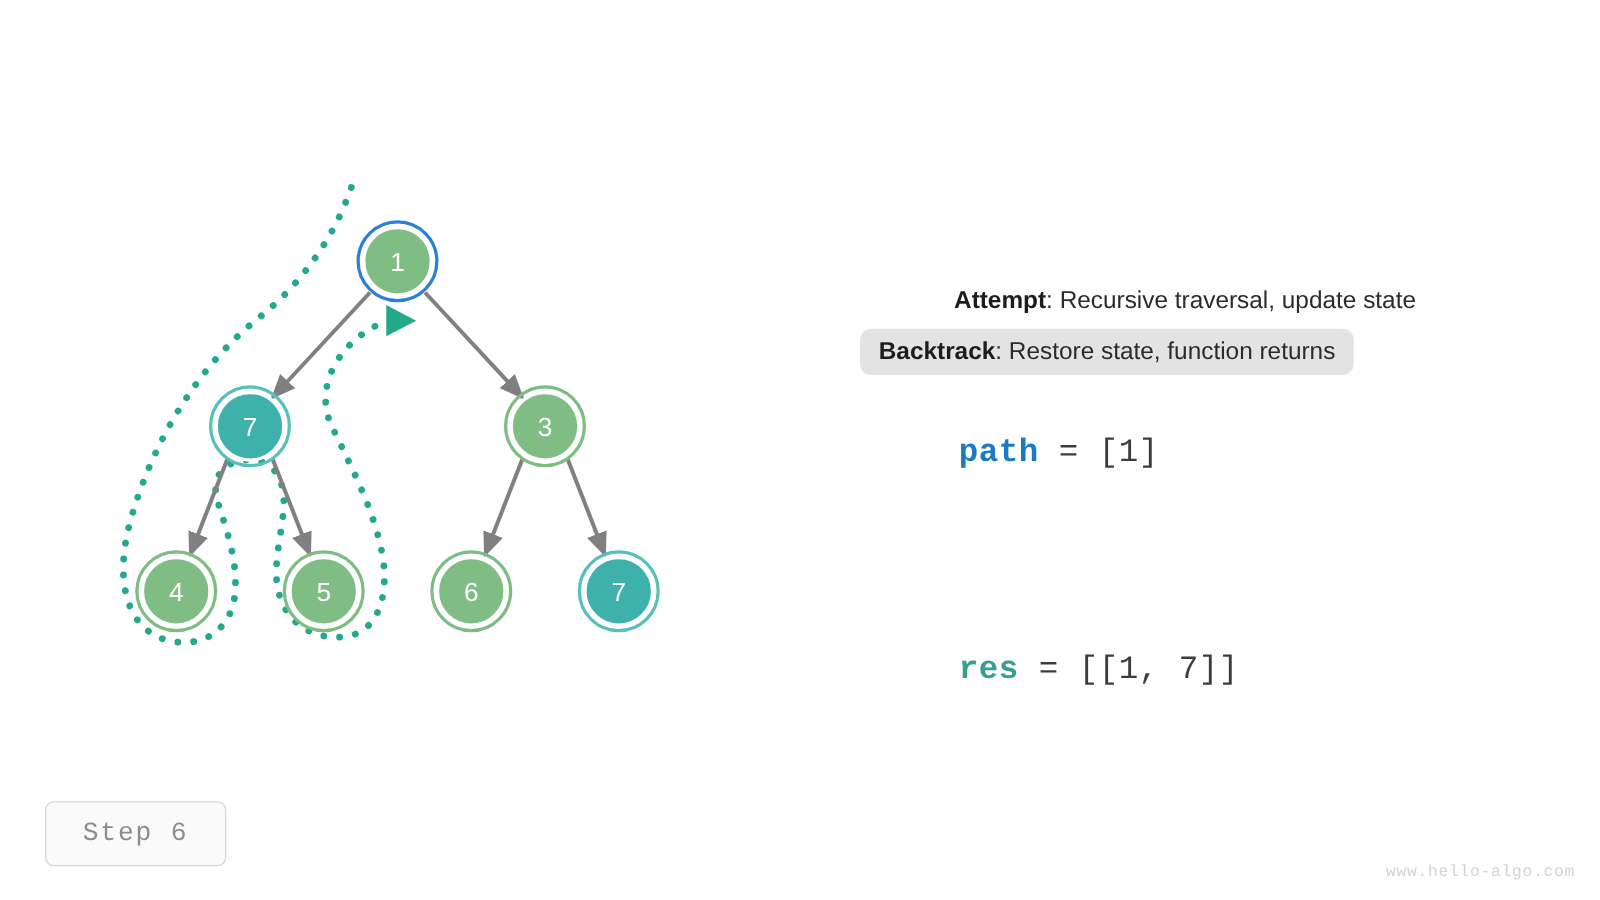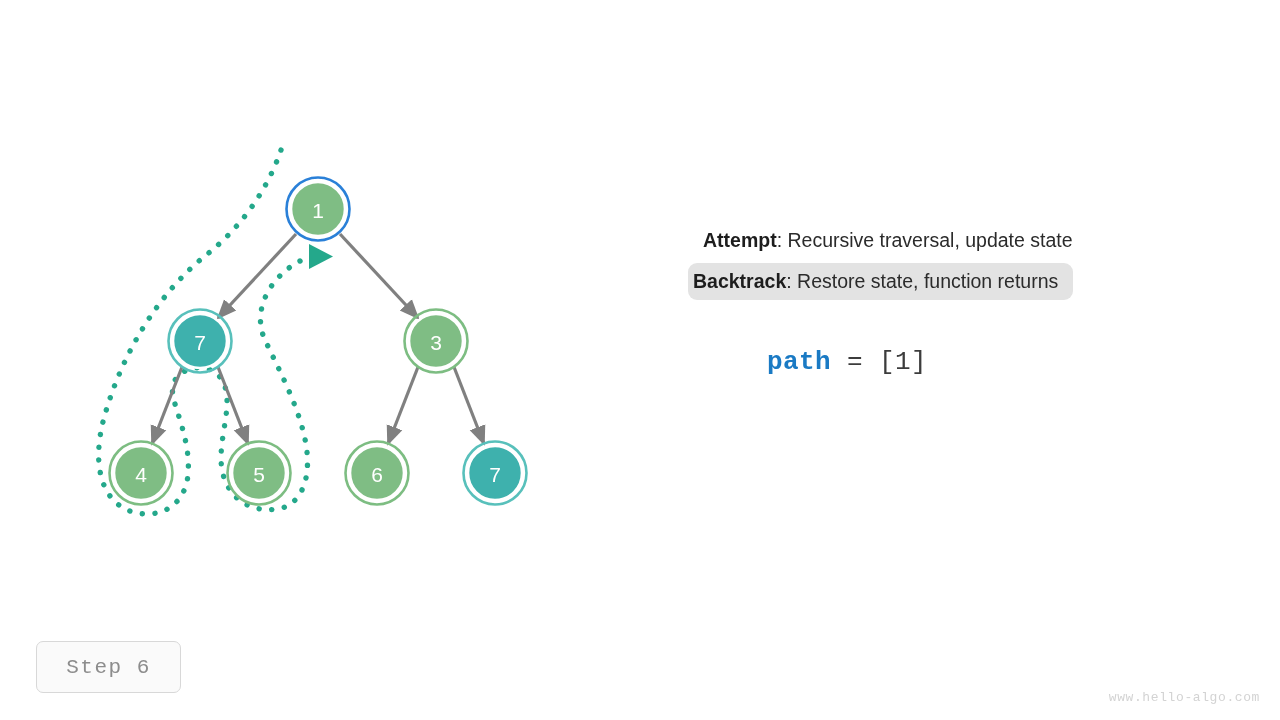--- a/index.html
+++ b/index.html
@@ -43,26 +43,27 @@
     position: absolute;
     left: 688px;
     top: 222px;
     width: 520px;
   }
   .info-line {
     font-size: 19.5px;
     color: #2b2b2b;
     line-height: 1.08;
     white-space: nowrap;
+    text-align: center;
   }
   .info-line.attempt {
     padding: 8px 15px 8px 15px;
   }
   .info-line.backtrack {
-    padding: 8px 15px 8px 5px;
+    padding: 8px 15px 8px 15px;
     background: #e3e3e3;
     border-radius: 9px;
     display: inline-block;
     margin-top: 4px;
   }
   .kw {
     font-weight: bold;
     color: #1d1d1d;
   }
 
@@ -215,20 +216,23 @@
   </div>
 
   <div class="info-line backtrack">
     <span class="kw">Backtrack</span><span>: Restore state, function returns</span>
   </div>
 
   <div class="state-line" id="path-line">
     <span class="var-path">path</span><span> = [1]</span>
   </div>
 
+  <div class="state-line" id="res-line">
+    <span class="var-res">res</span><span> = [[1, 7]]</span>
+  </div>
 
 </div>
 
 <div id="step-badge">
   <span id="step-badge-label">Step 6</span>
 </div>
 
 <div id="watermark">www.hello-algo.com</div>
 
 </body></html>

